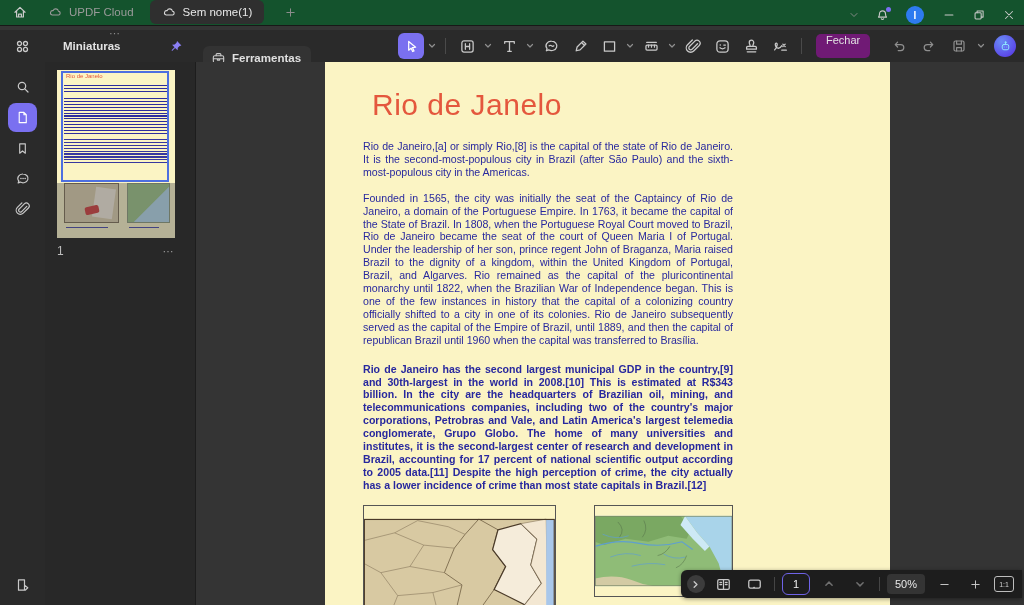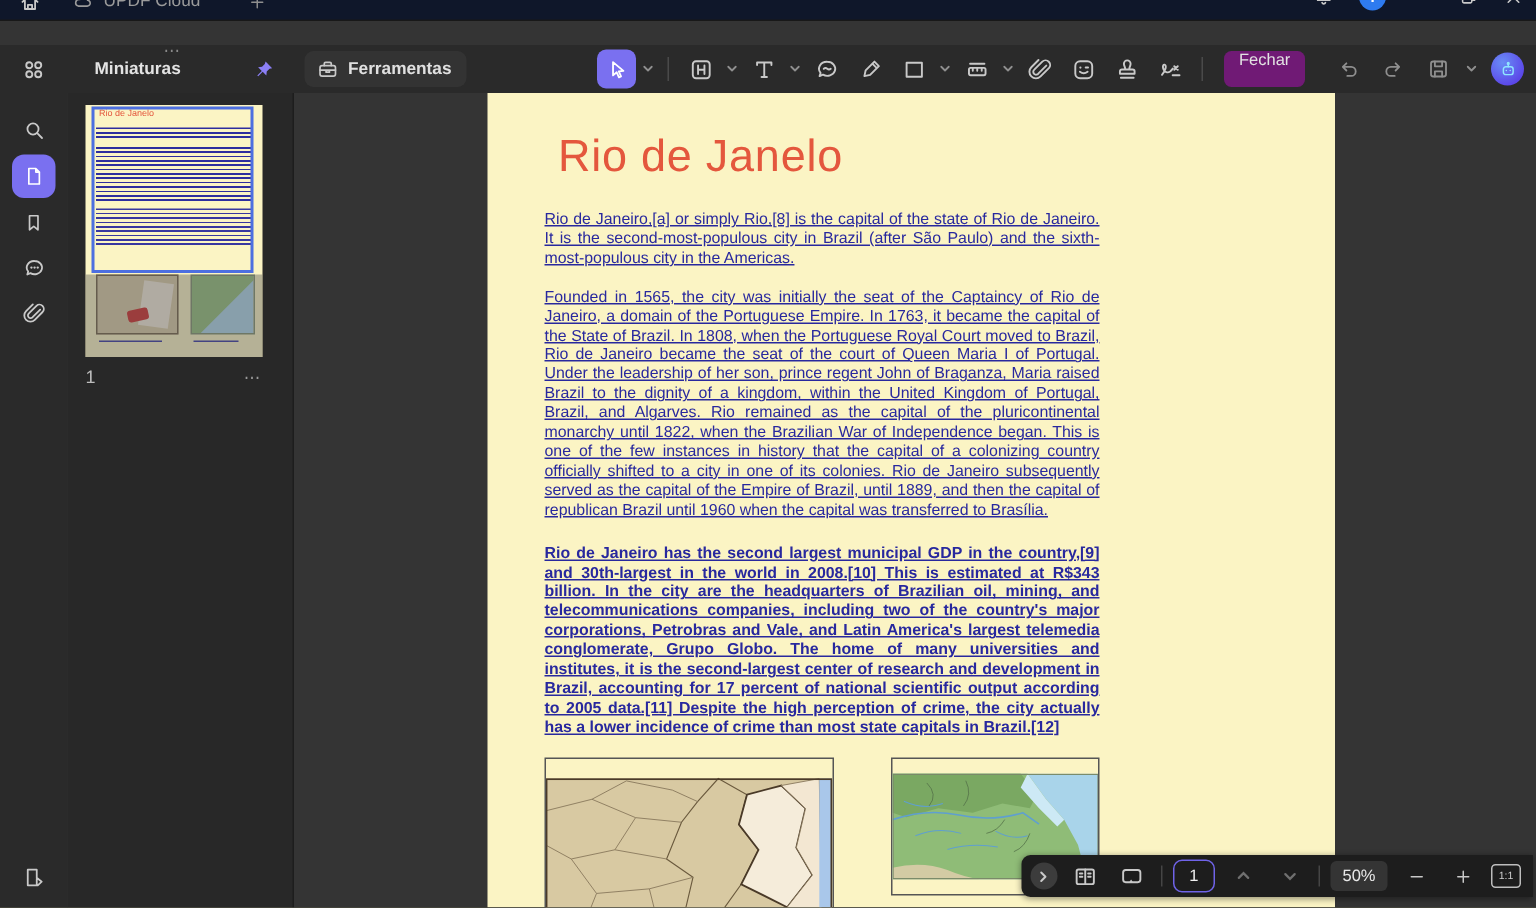--- a/index.html
+++ b/index.html
@@ -4,22 +4,22 @@
 <style>
   * { margin:0; padding:0; box-sizing:border-box; }
   html,body { background:#141414; }
   .app { position:relative; width:1024px; height:605px; overflow:hidden;
          font-family:"Liberation Sans",sans-serif; background:#343434; color:#cfcfcf; }
   svg { display:block; }
   .ic { stroke:#c9c9c9; fill:none; stroke-width:1.2; stroke-linecap:round; stroke-linejoin:round; }
   .ic.dim { stroke:#8f8f8f; }
 
   
-  .titlebar { position:absolute; top:0; left:0; right:0; height:14px; background:#0f172a;
-              display:flex; align-items:flex-end; border-bottom:1px solid #181818; }
+  .titlebar { position:absolute; top:0; left:0; right:0; height:26px; background:#14532d;
+              display:flex; align-items:flex-start; border-bottom:1px solid #181818; }
   .tb-btn { width:28px; height:24px; display:flex; align-items:center; justify-content:center;
             border-radius:5px; }
   .home-btn { margin-left:6px; }
   .tab { height:24px; margin:0 2px; padding:0 12px; display:flex; align-items:center; gap:7px;
          border-radius:6px; font-size:11.5px; color:#9a9a9a; }
   .tab.active { background:#2f2f2f; color:#e8e8e8; }
   .tab .ic { stroke:#9a9a9a; }
   .tab.active .ic { stroke:#d8d8d8; }
   .newtab { margin-left:10px; }
   .tb-right { margin-left:auto; display:flex; align-items:center; }
@@ -34,21 +34,21 @@
   
   .subbar { position:absolute; top:30px; left:0; right:0; height:32px; background:#2a2a2a; }
   .grid-slot { position:absolute; left:0; top:0; width:45px; height:32px;
                display:flex; align-items:center; justify-content:center; }
   .panel-header { position:absolute; left:45px; top:0; width:150px; height:32px;
                   display:flex; align-items:center; }
   .panel-title { font-size:11.5px; font-weight:bold; color:#e3e3e3; margin-left:18px; }
   .panel-dots { position:absolute; left:64px; top:-3px; color:#8a8a8a; font-size:11px;
                 letter-spacing:2px; }
   .pin-slot { margin-left:auto; margin-right:12px; }
-  .ferr-btn { position:absolute; left:203px; top:4px; height:24px; padding:0 10px 0 8px;
+  .ferr-btn { position:absolute; left:203px; top:16px; height:24px; padding:0 10px 0 8px;
               background:#333333; border-radius:6px; display:flex; align-items:center; gap:6px;
               font-size:11.5px; font-weight:bold; color:#e0e0e0; }
   .tools { position:absolute; left:398px; top:3px; height:26px; display:flex; align-items:center; gap:3px; }
   .tool-btn { width:26px; height:26px; border-radius:6px; display:flex; align-items:center;
               justify-content:center; }
   .tool-btn.active { background:#7a70f0; }
   .chev { width:10px; height:26px; display:flex; align-items:center; justify-content:center; }
   .vdiv { width:1px; height:16px; background:#4a4a4a; margin:0 5px; }
   .fechar-btn { height:24px; padding:0 10px; background:#701a75; border-radius:5px; color:#e2e2e2;
                 font-size:11px; display:flex; align-items:flex-start; margin-left:6px; }
@@ -97,21 +97,21 @@
   .thumb-more { margin-left:auto; color:#9a9a9a; font-size:11px; letter-spacing:1.5px; }
 
   
   .canvas { position:absolute; top:62px; left:196px; right:0; bottom:0; background:#343434;
             overflow:hidden; }
   .page { position:absolute; left:129px; top:0; width:565px; height:580px; background:#fbf4c4;
           padding:26px 157px 0 38px; }
   .doc-title { color:#e4573d; font-size:30px; font-weight:400; margin:0 0 18px 9px;
                letter-spacing:.5px; }
   .page p { color:#28289e; font-size:10.6px; line-height:12.9px; text-align:justify;
-            margin-bottom:13px;text-decoration:underline; }
+            margin-bottom:13px; }
   .page p.bold { font-weight:bold; margin-top:16px; }
   .fig-row { display:flex; gap:38px; margin-top:8px; }
   .fig { border:1px solid #555; }
 
   
   .floatbar { position:absolute; right:2px; top:570px; height:28px; background:#1d1d1d;
               border-radius:6px 0 0 6px; display:flex; align-items:center; padding:0 8px 0 6px;
               gap:7px; box-shadow:0 1px 4px rgba(0,0,0,.4); }
   .fb-circle { width:18px; height:18px; border-radius:50%; background:#3c3c3c; display:flex;
                align-items:center; justify-content:center; }
@@ -135,20 +135,26 @@
       <svg class="ic" width="16" height="16" viewBox="0 0 16 16">
         <path d="M3 8.3 8 3.4 13 8.3 M4.6 7.2 V13 H11.4 V7.2 M6.6 13 V10.2 H9.4 V13"></path>
       </svg>
     </div>
     <div class="tab">
       <svg class="ic" width="14" height="14" viewBox="0 0 16 16">
         <path d="M4.8 11.5 h6.6 a2.2 2.2 0 0 0 .5-4.4 3.1 3.1 0 0 0-6-.6 2.4 2.4 0 0 0-1.1 4.9 Z"></path>
       </svg>
       <span>UPDF Cloud</span>
     </div>
+    <div class="tab active">
+      <svg class="ic" width="14" height="14" viewBox="0 0 16 16">
+        <path d="M4.8 11.5 h6.6 a2.2 2.2 0 0 0 .5-4.4 3.1 3.1 0 0 0-6-.6 2.4 2.4 0 0 0-1.1 4.9 Z"></path>
+      </svg>
+      <span>Sem nome(1)</span>
+    </div>
     <div class="tb-btn newtab">
       <svg class="ic dim" width="13" height="13" viewBox="0 0 16 16">
         <path d="M8 3.5 V12.5 M3.5 8 H12.5"></path>
       </svg>
     </div>
 
     <div class="tb-right">
       <div class="tb-btn">
         <svg class="ic dim" width="12" height="12" viewBox="0 0 16 16">
           <path d="M4 6 L8 10 L12 6"></path>

